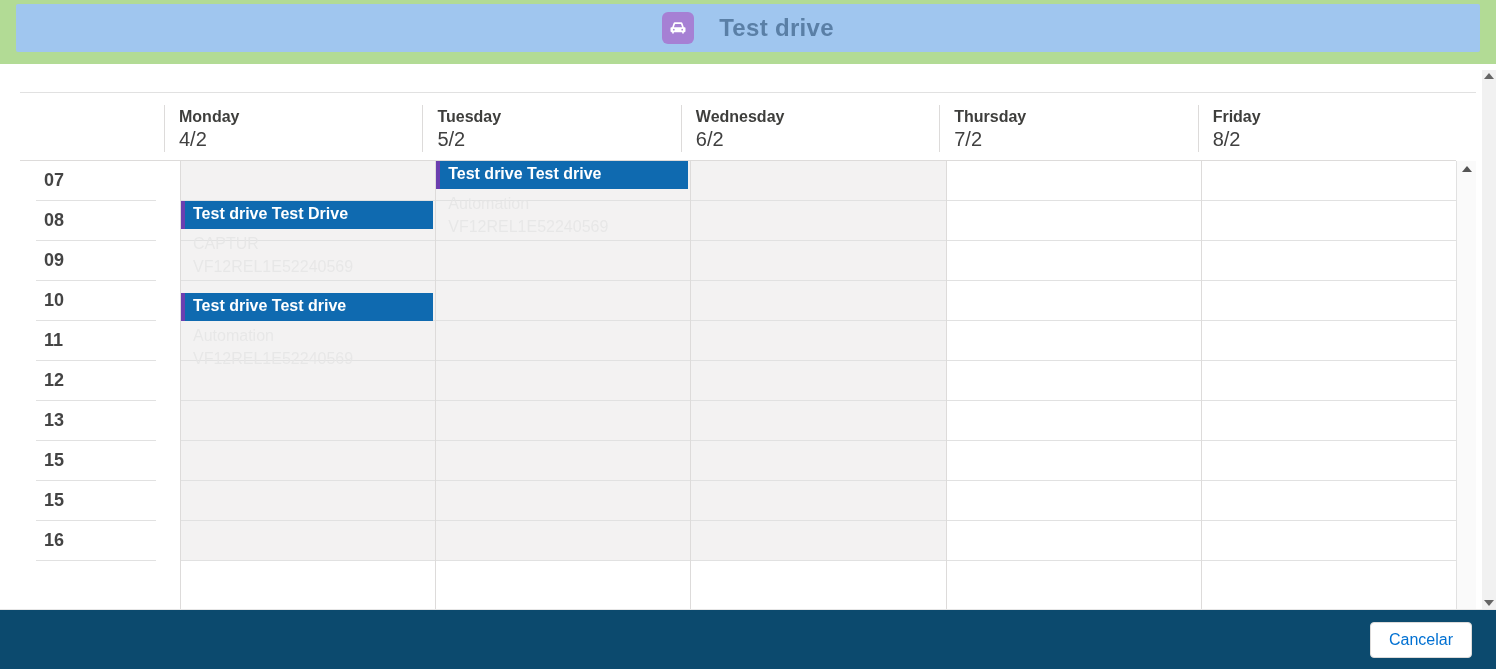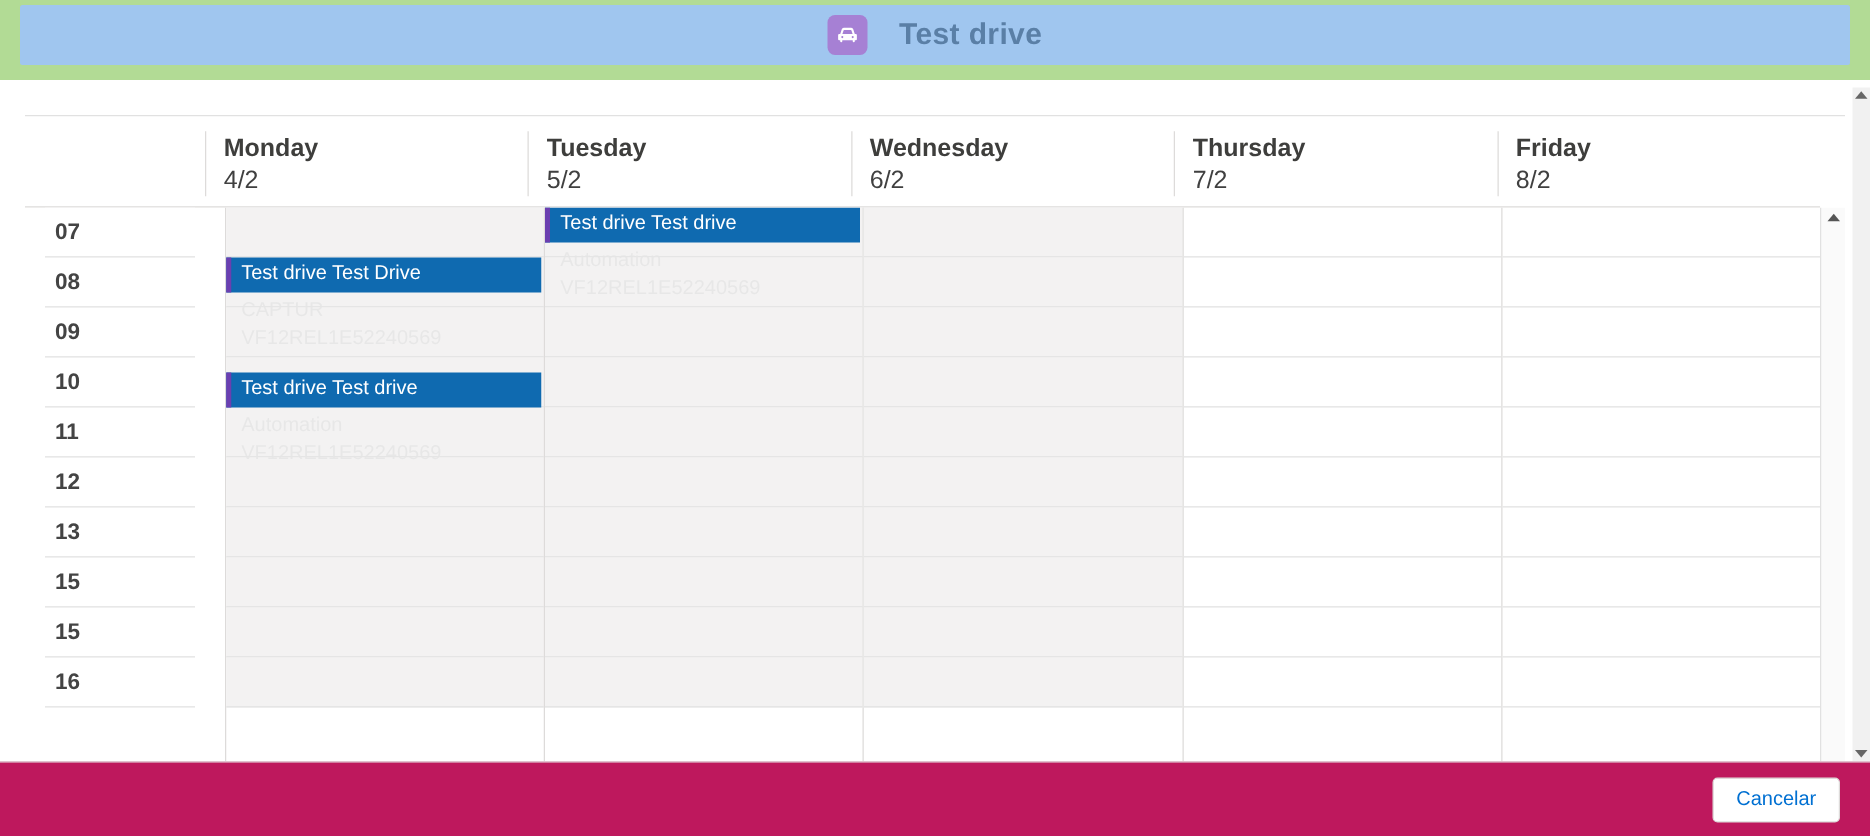--- a/index.html
+++ b/index.html
@@ -50,21 +50,21 @@
       border-bottom:1px solid #dddbda;
       padding:12px 0 8px 24px;
       margin: 0 40px 0 20px;
     }
     .time-gutter-header { width:120px; }
     .day-header {
       flex:1;
       border-left:1px solid #dddbda;
       padding:2px 0 0 14px;
     }
-    .day-name { font-size:20px; font-weight:700; color:#3e3e3c; line-height:1.2; }
+    .day-name { font-size:16px; font-weight:700; color:#3e3e3c; line-height:1.2; }
     .day-date { font-size:20px; font-weight:400; color:#404040; line-height:1.3; }
     .cal-body {
       flex:1; overflow:hidden; position:relative;
       display:flex;
       margin: 0 20px 0 36px;
     }
     .time-gutter {
       width:120px; flex:0 0 120px;
       background:#fff;
     }
@@ -92,21 +92,21 @@
       position:absolute;
       left:0; right:2px;
       background:#0f6ab0;
       border-left:4px solid #6b3fb0;
       color:#fff;
       overflow:hidden;
       padding:4px 8px;
       font-size:16px; line-height:1.4;
       cursor:pointer;
     }
-    .event .etitle { font-weight:400; color:#fff; white-space:nowrap; text-overflow:ellipsis; overflow:hidden;}
+    .event .etitle { font-weight:700; color:#fff; white-space:nowrap; text-overflow:ellipsis; overflow:hidden;}
     .event .edesc  { color:#e6e6e6; opacity:.85; font-weight:400; white-space:nowrap; text-overflow:ellipsis; overflow:hidden;}
     .event .evin   { color:#e6e6e6; opacity:.85; font-weight:400; white-space:nowrap; text-overflow:ellipsis; overflow:hidden;}
     .event.ghost {
       background:transparent;
       border-left-color:transparent;
     }
     .scrollbar {
       flex:0 0 20px;
       background:#fafafa;
       border-left:1px solid #e1e1e1;
@@ -121,21 +121,21 @@
     .scroll-arrow::before{
       content:""; display:block; width:0;height:0;
       border-left:5px solid transparent; border-right:5px solid transparent;
     }
     .scroll-arrow.up::before   { border-bottom:6px solid #555; }
     .scroll-arrow.down::before { border-top:6px solid #555; }
     .footer {
       position: absolute;
       bottom:0; left:0; right:0;
       height:60px;
-      background:#be185d;
+      background:#0c4a6e;
       border-top:1px solid #e6e6e6;
       display:flex; align-items:center; justify-content:flex-end;
       padding:0 24px;
     }
     .btn-cancel {
       border:1px solid #dddbda;
       background:#fff;
       color:#0070d2;
       font-size:16px;
       padding:8px 18px;

